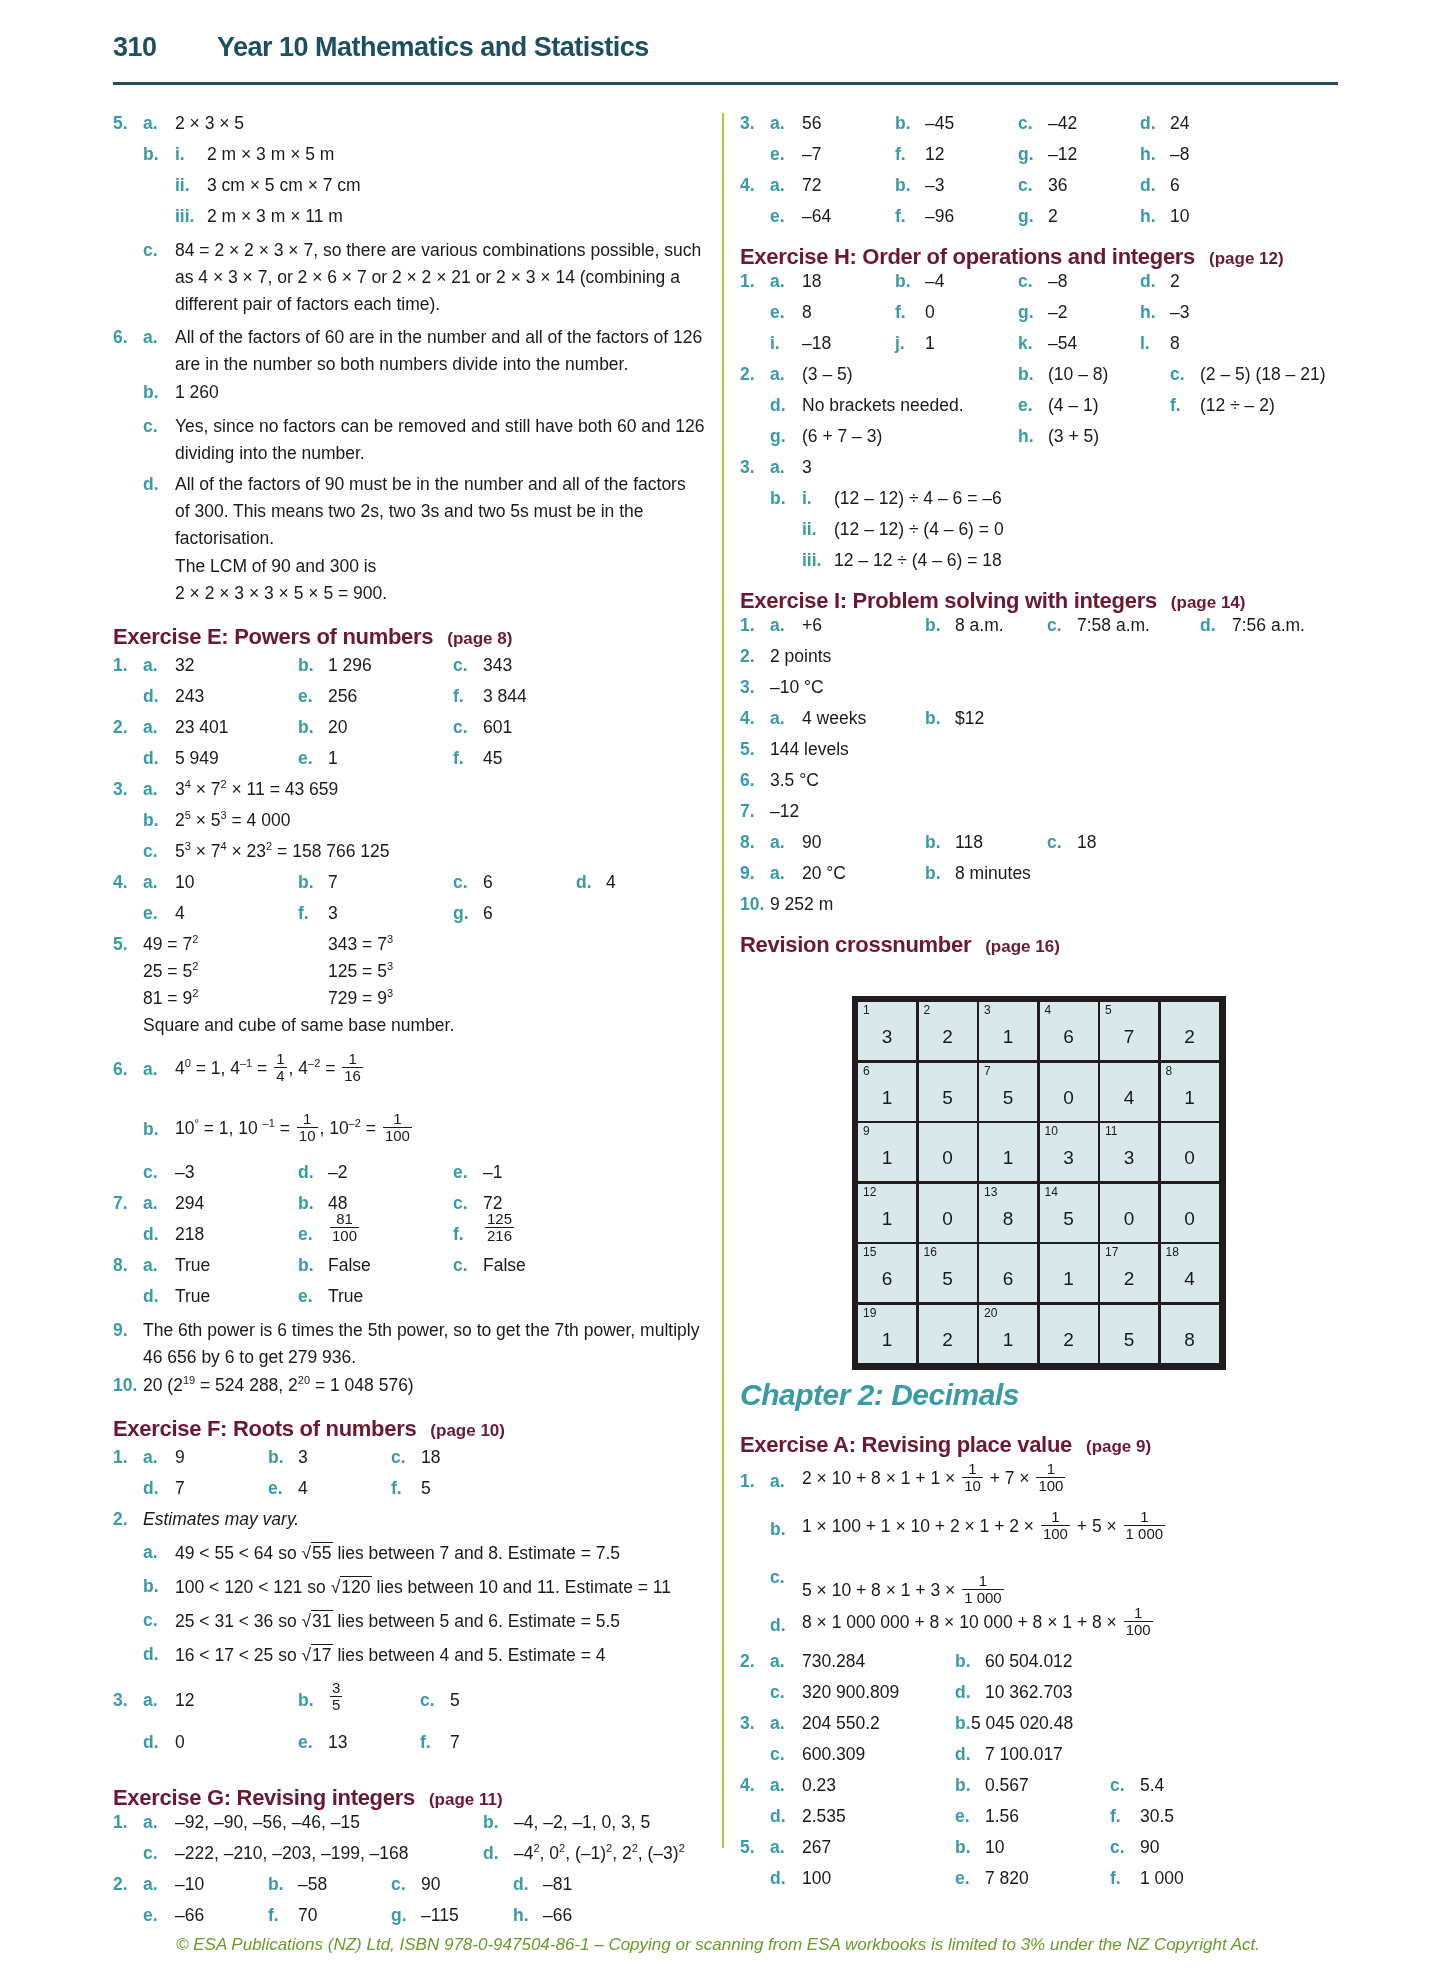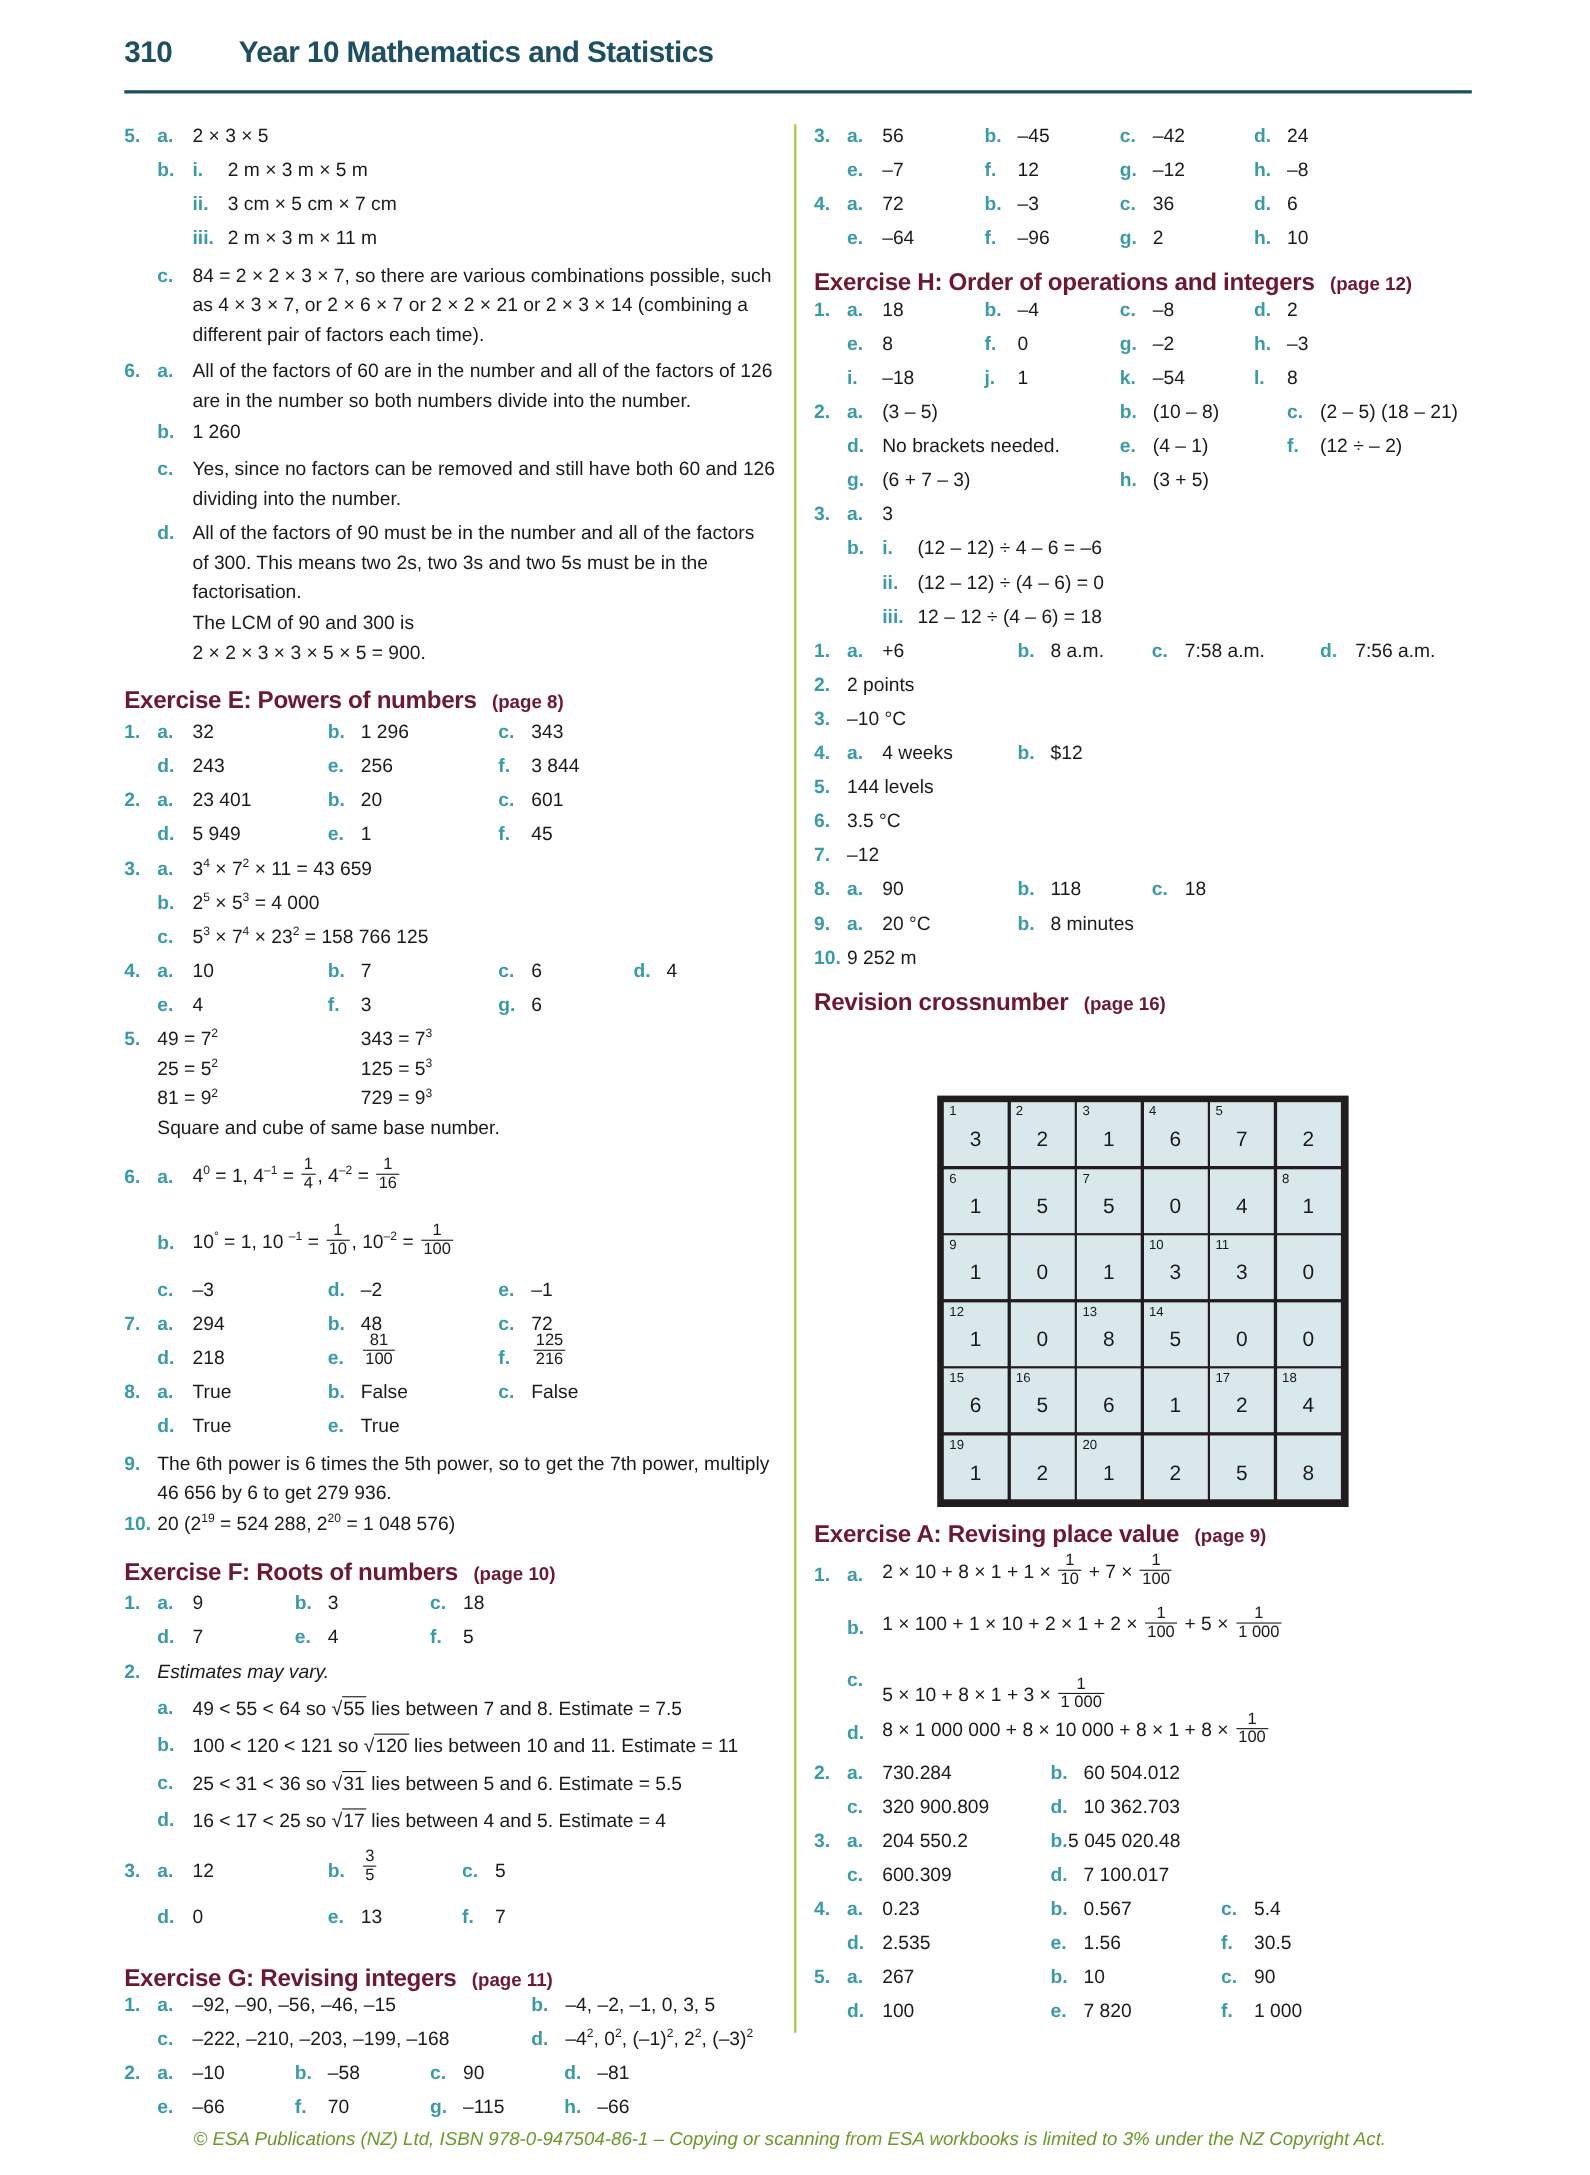--- a/index.html
+++ b/index.html
@@ -447,20 +447,23 @@
   </div>
   <div class="row">
     <span class="l" style="left:62px">ii.</span>
       <span class="t" style="left:94px">(12 – 12) ÷ (4 – 6) = 0</span>
   </div>
   <div class="row">
     <span class="l" style="left:62px">iii.</span>
       <span class="t" style="left:94px">12 – 12 ÷ (4 – 6) = 18</span>
   </div>
 
+  <div class="ex" style="height:24px;padding-top:10px">
+    <span class="h">Exercise I: Problem solving with integers</span><span class="p">(page 14)</span>
+  </div>
   <div class="row">
     <span class="q">1.</span>
     <span class="l" style="left:30px">a.</span>
       <span class="t" style="left:62px">+6</span>
     <span class="l" style="left:185px">b.</span>
       <span class="t" style="left:215px">8 a.m.</span>
     <span class="l" style="left:307px">c.</span>
       <span class="t" style="left:337px">7:58 a.m.</span>
     <span class="l" style="left:460px">d.</span>
       <span class="t" style="left:492px">7:56 a.m.</span>
@@ -659,20 +662,21 @@
       <span class="cn"></span>
       <span class="cv">5</span>
     </div>
     <div class="cell" style="left: 308.5px; top: 308.5px;">
       <span class="cn"></span>
       <span class="cv">8</span>
     </div>
   </div>
 
 <div class="col colR" style="top:1385px">
+  <div class="chap" style="padding-top:0;height:50px">Chapter 2: Decimals</div>
   <div class="ex" style="height:26px;padding-top:0">
     <span class="h">Exercise A: Revising place value</span><span class="p">(page 9)</span>
   </div>
   <div class="row" style="height:48px">
     <span class="q" style="top:10px">1.</span>
     <span class="l" style="left:30px;top:10px">a.</span>
     <span class="t" style="left:62px;top:4px"><span>2 × 10 + 8 × 1 + 1 × </span><span class="fr"><span class="n">1</span><span class="d">10</span></span><span> + 7 × </span><span class="fr"><span class="n">1</span><span class="d">100</span></span></span>
   </div>
   <div class="row" style="height:48px">
     <span class="l" style="left:30px;top:10px">b.</span>

